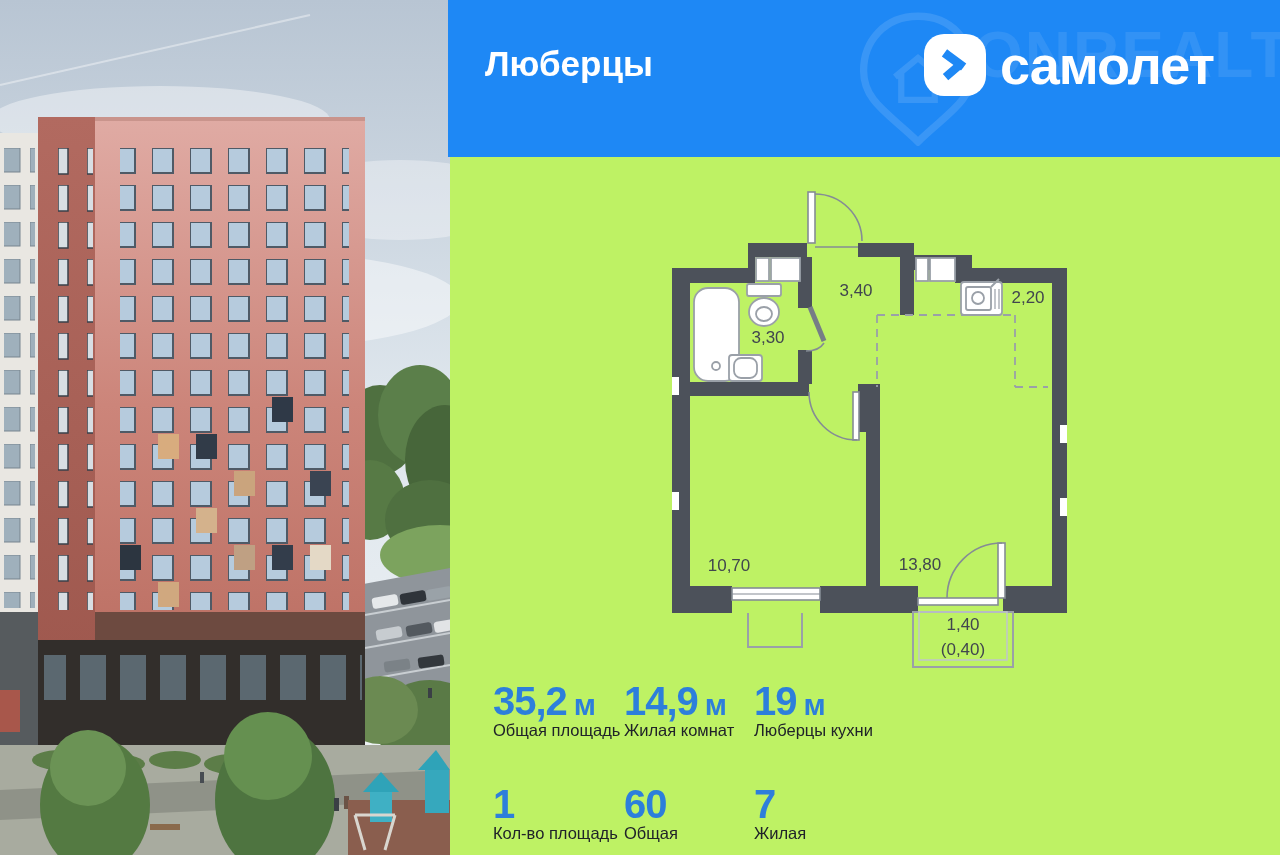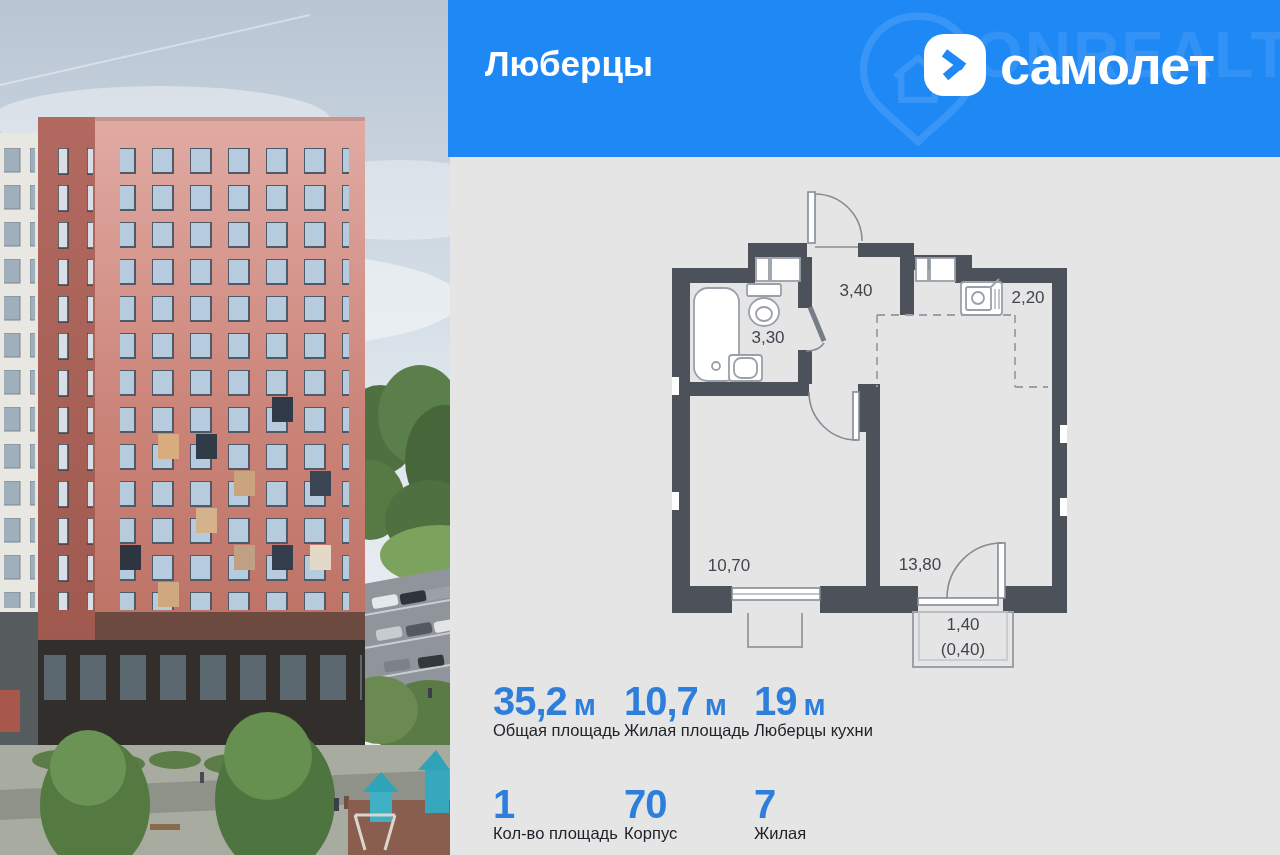--- a/index.html
+++ b/index.html
@@ -1,16 +1,16 @@
 <!DOCTYPE html>
 <html><head>
 <meta charset="utf-8">
 <style>
   html,body{margin:0;padding:0;background:#fff;}
-  .stage{position:relative;width:1280px;height:855px;background:#e5e5e5;overflow:hidden;
+  .stage{position:relative;width:1280px;height:855px;background:#bef264;overflow:hidden;
          font-family:"Liberation Sans","DejaVu Sans",sans-serif;}
   .photo{position:absolute;left:0;top:0;width:450px;height:855px;}
   
   .banner{position:absolute;left:448px;top:0;width:832px;height:157px;background:#1e88f5;overflow:hidden;}
   .banner-title{position:absolute;left:37px;top:44px;font-size:35px;font-weight:bold;color:#fff;}
   .wm-onrealt{position:absolute;left:525px;top:18px;font-size:64px;font-weight:bold;
               color:rgba(255,255,255,.09);letter-spacing:2px;white-space:nowrap;}
   .wm-sub{position:absolute;left:530px;top:88px;font-size:20px;font-weight:bold;
           color:rgba(255,255,255,.17);letter-spacing:7px;white-space:nowrap;}
   .wm-pin{position:absolute;left:405px;top:10px;}
@@ -273,33 +273,33 @@
       <text x="963" y="630">1,40</text>
       <text x="963" y="655">(0,40)</text>
     </g>
   </svg>
 
   <div class="stat r1 c1">
     <div class="num"><span>35,2</span><span class="unit">м</span></div>
     <div class="lbl">Общая площадь</div>
   </div>
   <div class="stat r1 c2">
-    <div class="num"><span>10,7</span><span class="unit">м</span></div>
-    <div class="lbl">Жилая площадь</div>
+    <div class="num"><span>14,9</span><span class="unit">м</span></div>
+    <div class="lbl">Жилая комнат</div>
   </div>
   <div class="stat r1 c3">
     <div class="num"><span>19</span><span class="unit">м</span></div>
     <div class="lbl">Люберцы кухни</div>
   </div>
   <div class="stat r2 c1">
     <div class="num">1</div>
     <div class="lbl">Кол-во площадь</div>
   </div>
   <div class="stat r2 c2">
-    <div class="num">70</div>
-    <div class="lbl">Корпус</div>
+    <div class="num">60</div>
+    <div class="lbl">Общая</div>
   </div>
   <div class="stat r2 c3">
     <div class="num">7</div>
     <div class="lbl">Жилая</div>
   </div>
 
 </div>
 
 </body></html>

